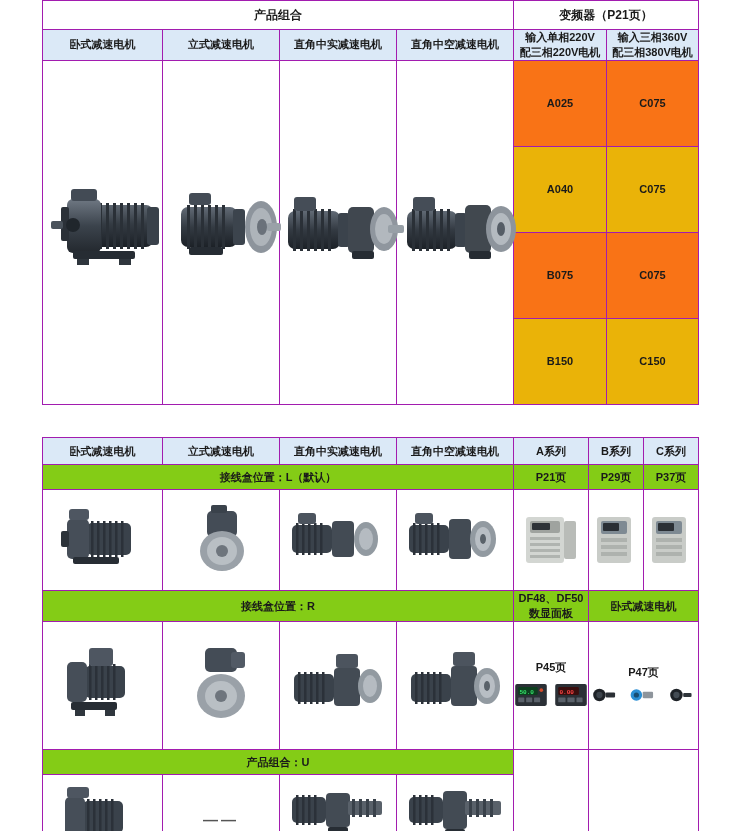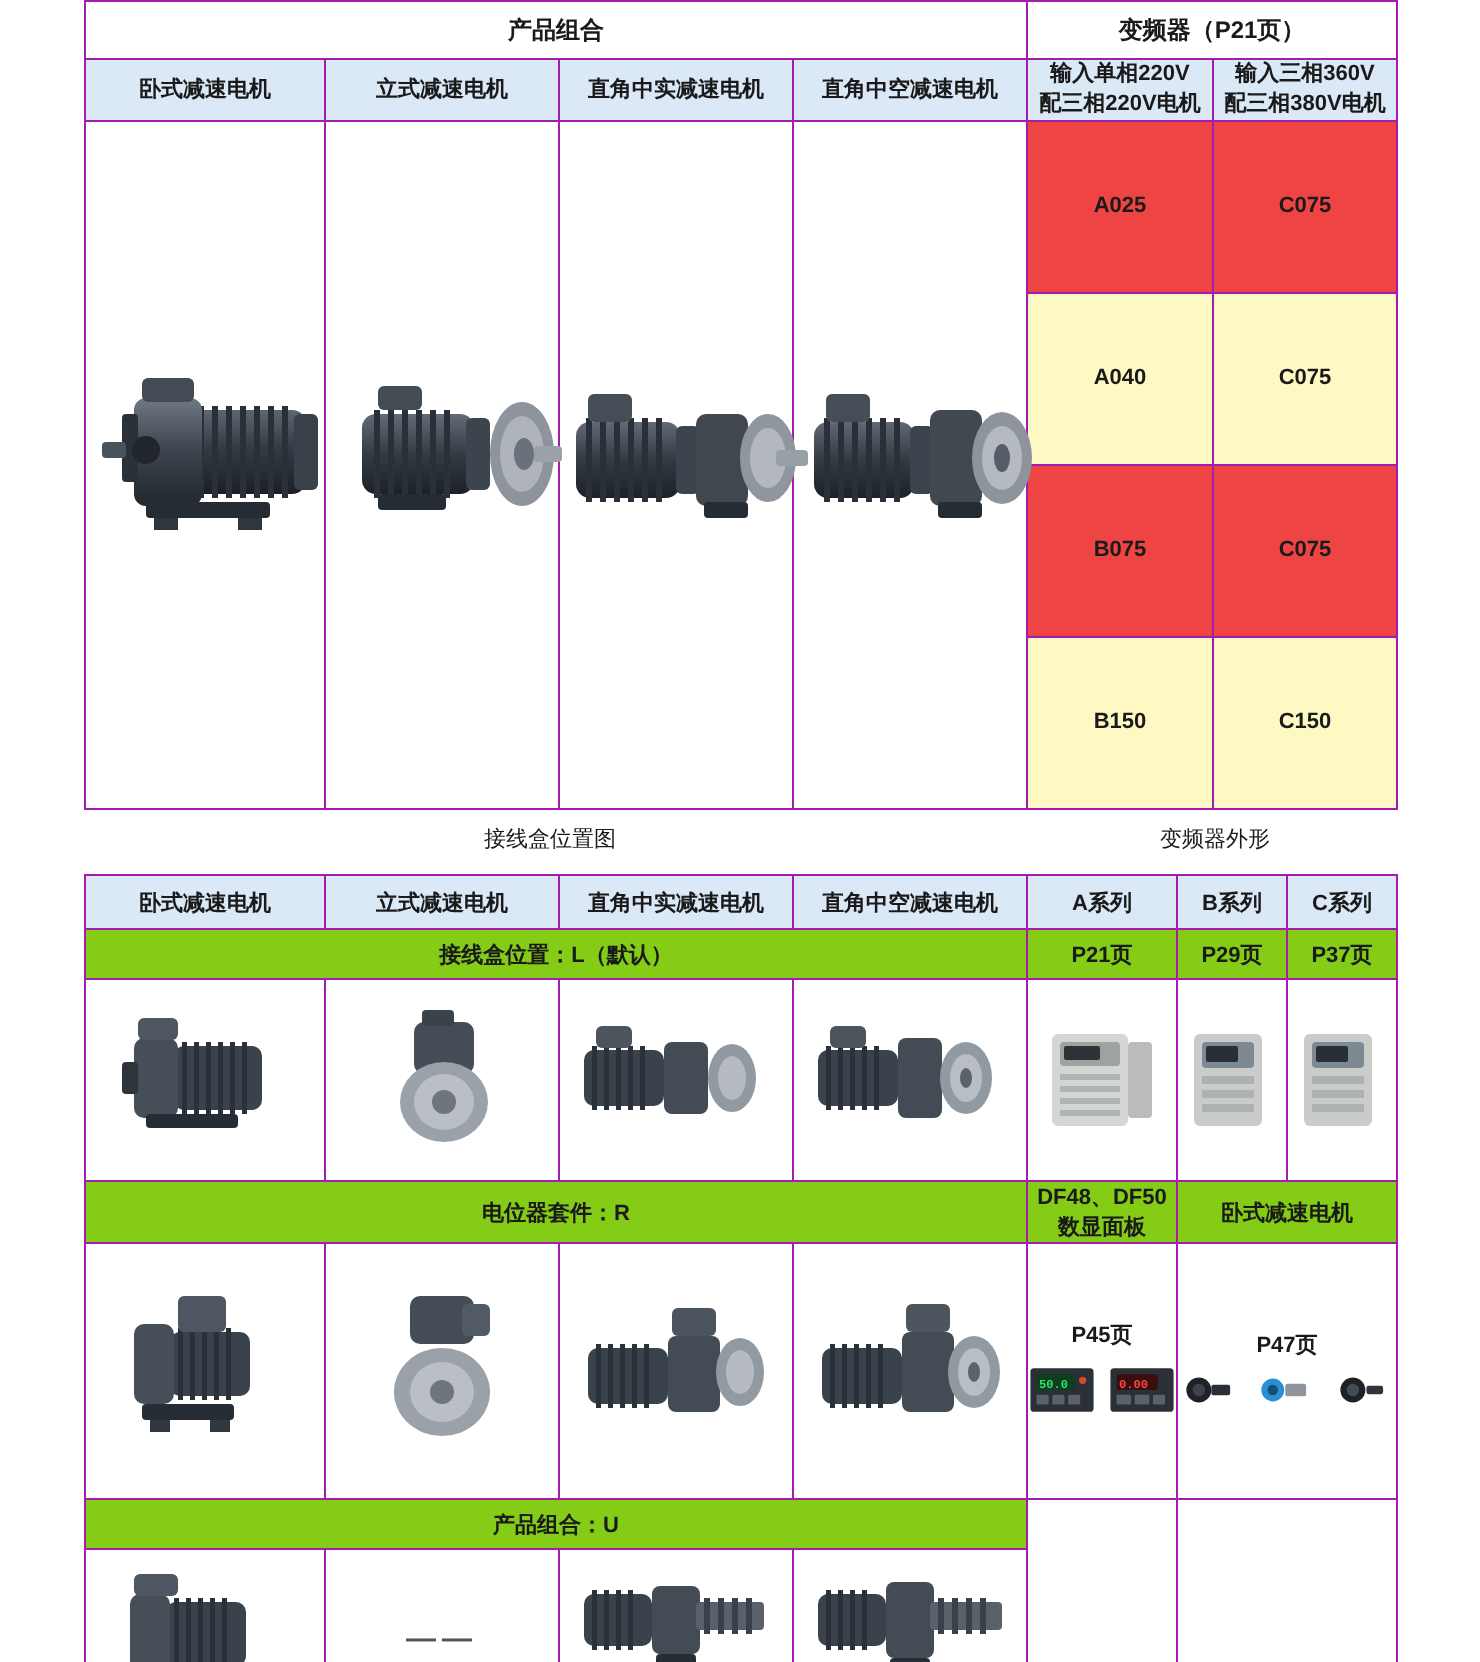--- a/index.html
+++ b/index.html
@@ -36,22 +36,22 @@
   }
   .hdr-top {
     background: #ffffff;
     height: 28px;
     font-size: 12px;
   }
   .hdr-blue {
     background: #dbe9f7;
     height: 26px;
   }
-  .cell-white { background: #ef4444; }
-  .cell-blue  { background: #fef9c3; }
+  .cell-white { background: #f97316; }
+  .cell-blue  { background: #eab308; }
 
   
   #table-top {
     position: absolute;
     left: 42px;
     top: 0px;
     width: 656px;
   }
   #table-top .img-cell {
     height: 340px;
@@ -268,24 +268,20 @@
       <td class="code-cell cell-white">B075</td>
       <td class="code-cell cell-white">C075</td>
     </tr>
     <tr>
       <td class="code-cell cell-blue">B150</td>
       <td class="code-cell cell-blue">C150</td>
     </tr>
   </tbody>
     </table>
 
-  <div class="caption-row">
-    <span class="cap cap-left">接线盒位置图</span>
-    <span class="cap cap-right">变频器外形</span>
-  </div>
 
   <table id="table-bottom">
     <colgroup>
       <col style="width:120px">
         <col style="width:117px">
         <col style="width:117px">
         <col style="width:117px">
       <col style="width:75px">
         <col style="width:55px">
         <col style="width:55px">
@@ -395,21 +391,21 @@
           <rect x="10" y="12" width="26" height="13" rx="2" fill="#7e8a93"></rect>
           <rect x="12" y="14" width="16" height="8" rx="1" fill="#2a2f35"></rect>
           <rect x="10" y="29" width="26" height="4" fill="#aeb2ae"></rect>
           <rect x="10" y="36" width="26" height="4" fill="#aeb2ae"></rect>
           <rect x="10" y="43" width="26" height="4" fill="#aeb2ae"></rect>
         </svg>
       </td>
     </tr>
 
     <tr>
-      <td class="sub-hdr" colspan="4">电位器套件：R</td>
+      <td class="sub-hdr" colspan="4">接线盒位置：R</td>
       <td class="sub-hdr">DF48、DF50数显面板</td>
       <td class="sub-hdr" colspan="2">卧式减速电机</td>
     </tr>
     <tr>
       <td class="row-img-tall">
         <svg class="fig" width="96" height="92" viewBox="0 0 96 92" aria-hidden="true">
           <rect x="30" y="26" width="40" height="32" rx="5" fill="#3a424b"></rect>
           <g fill="#2b3139">
                 <rect x="34" y="24" width="2.5" height="36"></rect>
                 <rect x="40" y="24" width="2.5" height="36"></rect>

